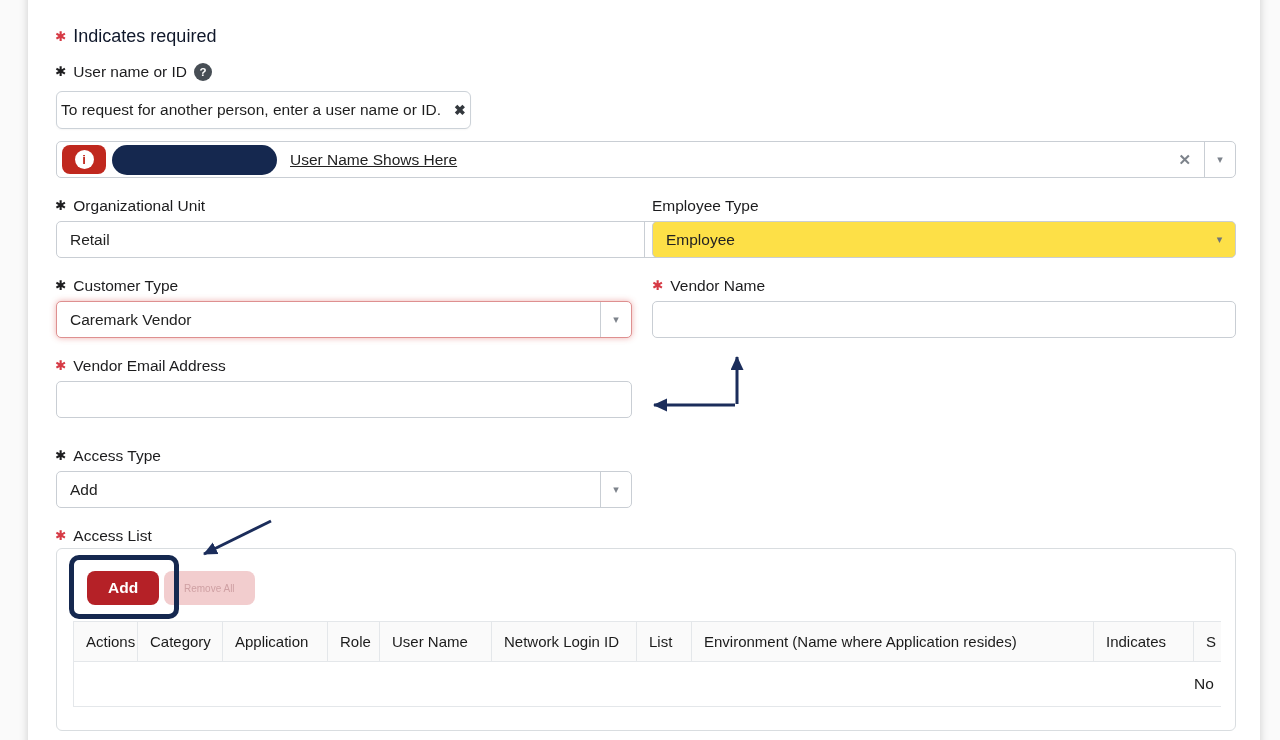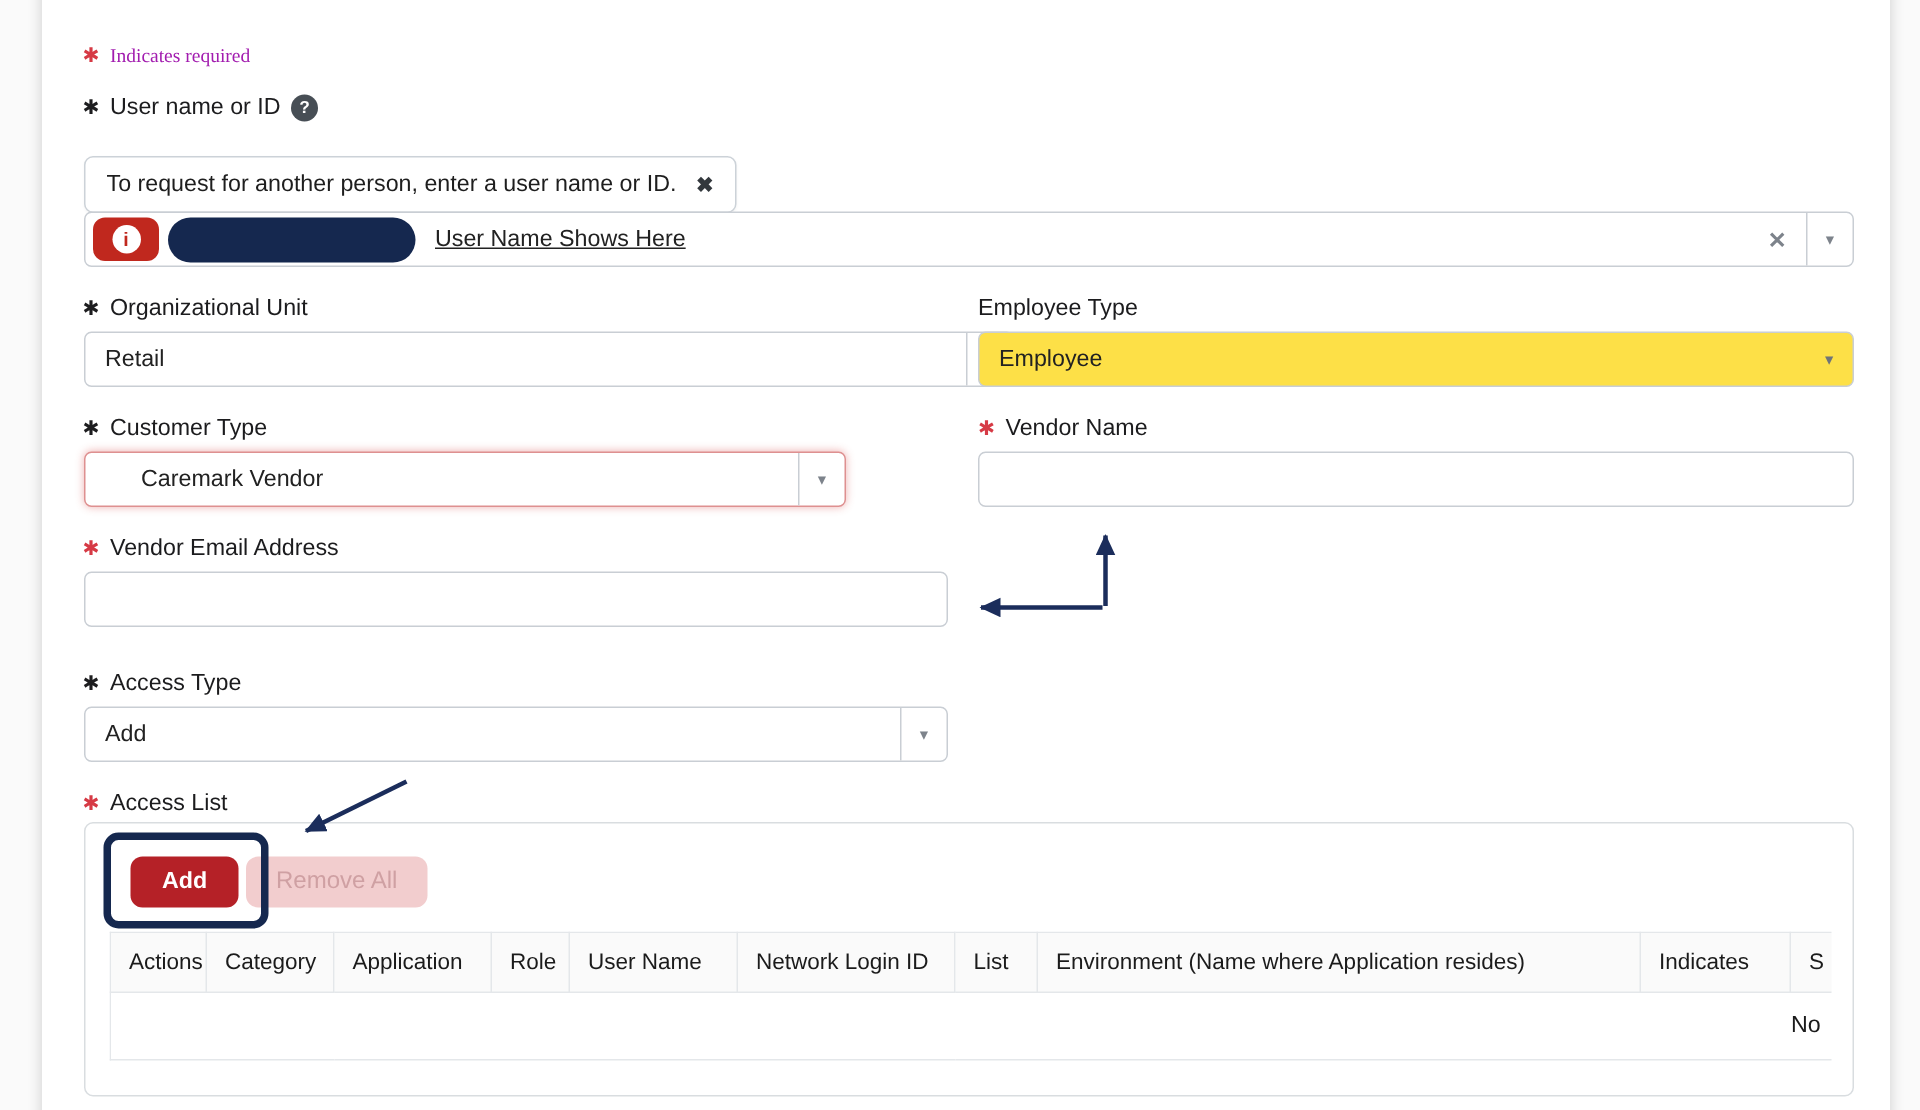--- a/index.html
+++ b/index.html
@@ -7,30 +7,30 @@
     font-family:"Liberation Sans", sans-serif; }
   .card { position:absolute; left:28px; top:-14px; width:1232px; height:812px;
     background:#fff; box-shadow:0 0 9px rgba(0,0,0,.18); }
   .layer { position:absolute; left:0; top:0; width:1280px; height:740px; }
   .overlay { pointer-events:none; }
 
   .lbl { position:absolute; font-size:15.5px; color:#1c1c1e; display:flex;
     align-items:center; gap:7px; white-space:nowrap; height:19px; }
   .ast { font-size:13.5px; color:#1d1d1f; line-height:1; }
   .ast.red { color:#d63a45; }
-  .note-text { font-size:13px; color:#a21caf;font-family:Liberation Serif, serif; }
+  .note-text { font-size:18px; color:#0f172a; }
 
   .help { width:18px; height:18px; border-radius:50%; background:#474e55; color:#fff;
     font-size:11.5px; font-weight:700; display:inline-flex; align-items:center;
     justify-content:center; cursor:pointer; }
 
   .hint-tag { position:absolute; left:56px; top:91px; height:38px;
-    display:inline-flex; align-items:center; gap:13px; padding:0 14px;
+    display:inline-flex; align-items:center; gap:13px; padding:0 4px;
     background:#fff; border:1px solid #ccd2d8; border-radius:6px;
-    font-size:15.5px; color:#1e1e1e; box-shadow:0 1px 2px rgba(0,0,0,.04);margin-top:13px; }
+    font-size:15.5px; color:#1e1e1e; box-shadow:0 1px 2px rgba(0,0,0,.04); }
   .tag-x { font-weight:700; color:#33383d; font-size:14px; cursor:pointer; }
 
   .select { position:absolute; height:37px; background:#fff;
     border:1px solid #c9ced4; border-radius:5px; display:flex; align-items:center;
     font-size:15.5px; color:#222; cursor:pointer; }
   .select .val { padding-left:13px; white-space:nowrap; }
   .dd { position:absolute; right:0; top:0; width:31px; height:100%;
     border-left:1px solid #c9ced4; display:flex; align-items:center;
     justify-content:center; color:#7d838b; font-size:11px; }
   .select.disabled { background:#fde047; }
@@ -54,21 +54,21 @@
   .clear-x { position:absolute; right:44px; color:#7d838b; font-weight:700;
     font-size:15px; cursor:pointer; }
 
   .panel { position:absolute; left:56px; top:548px; width:1180px; height:183px;
     background:#fff; border:1px solid #d9dde0; border-radius:6px; }
   .btn-add { position:absolute; left:30px; top:22px; height:34px; padding:0 21px;
     background:#b52127; color:#fff; font-weight:700; font-size:15.5px;
     border:none; border-radius:8px; cursor:pointer;
     font-family:"Liberation Sans", sans-serif; }
   .btn-remove { position:absolute; left:107px; top:22px; height:34px; padding:0 20px;
-    background:#f2cdce; color:#cfa0a3; font-size:16px; border:none;
+    background:#f2cdce; color:#cfa0a3; font-size:10px; border:none;
     border-radius:8px; font-family:"Liberation Sans", sans-serif; }
   .hl-box { position:absolute; left:12px; top:6px; width:110px; height:64px;
     border:5px solid #15284f; border-radius:10px; }
 
   .table-wrap { position:absolute; left:16px; top:72px; width:1148px; height:94px;
     overflow:hidden; }
   table { border-collapse:collapse; table-layout:fixed; width:2400px;
     font-size:15px; color:#1b1b1b; }
   th { background:#fafafa; border:1px solid #e4e7ea; font-weight:400;
     padding:11px 12px; text-align:left; white-space:nowrap; overflow:hidden; }
@@ -128,21 +128,21 @@
 
   <div class="lbl" style="left:55px; top:276px;">
     <span class="ast">✱</span>
     <span>Customer Type</span>
   </div>
   <div class="lbl" style="left:652px; top:276px;">
     <span class="ast red">✱</span>
     <span>Vendor Name</span>
   </div>
 
-  <div class="select invalid" style="left:56px; top:301px; width:508px;padding-left:24px;">
+  <div class="select invalid" style="left:56px; top:301px; width:576px;">
     <span class="val">Caremark Vendor</span>
     <span class="dd">▾</span>
   </div>
   <input class="input" style="left: 652px; top: 301px; width: 584px;" value="">
 
   <div class="lbl" style="left:55px; top:356px;">
     <span class="ast red">✱</span>
     <span>Vendor Email Address</span>
   </div>
   <input class="input" style="left: 56px; top: 381px; width: 576px;" value="">

